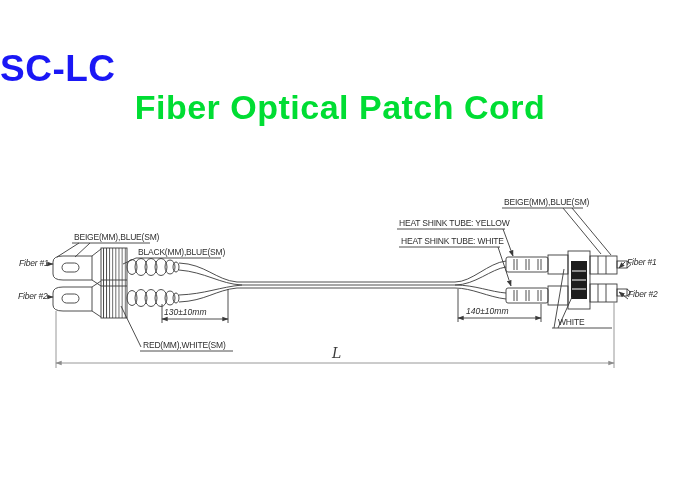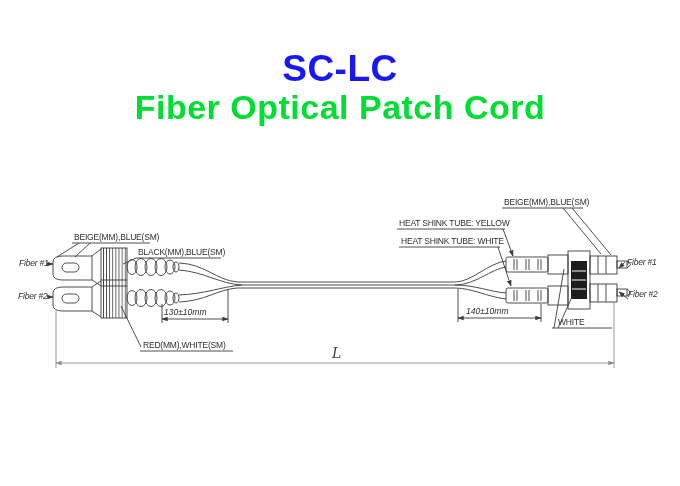--- a/index.html
+++ b/index.html
@@ -1,18 +1,18 @@
 <!DOCTYPE html>
 <html><head>
 <meta charset="utf-8">
 <style>
   html,body{margin:0;padding:0;background:#ffffff;}
   .page{position:relative;width:680px;height:486px;background:#ffffff;overflow:hidden;
         font-family:"Liberation Sans",sans-serif;}
-  .title{position:absolute;top:48px;left:0;width:100%;text-align:center;
+  .title{position:absolute;top:48px;left:0;width:100%;text-align:left;
          font-size:37px;font-weight:bold;color:#1a17f5;letter-spacing:0.5px;}
   .subtitle{position:absolute;top:88px;left:0;width:100%;text-align:center;
             font-size:34px;font-weight:bold;color:#00dd33;letter-spacing:0.5px;}
   svg{position:absolute;top:0;left:0;}
   .ln{stroke:#3a3a3a;stroke-width:0.9;fill:none;}
   .lngray{stroke:#8c8c8c;stroke-width:0.9;fill:none;}
   .lbl{font-size:8.5px;fill:#2e2e2e;font-family:"Liberation Sans",sans-serif;letter-spacing:-0.2px;}
   .it{font-style:italic;}
   .dimtxt{font-size:8.5px;font-style:italic;fill:#2e2e2e;font-family:"Liberation Sans",sans-serif;}
   .Ltxt{font-size:14px;font-style:italic;fill:#3a3a3a;font-family:"DejaVu Serif",serif;}

